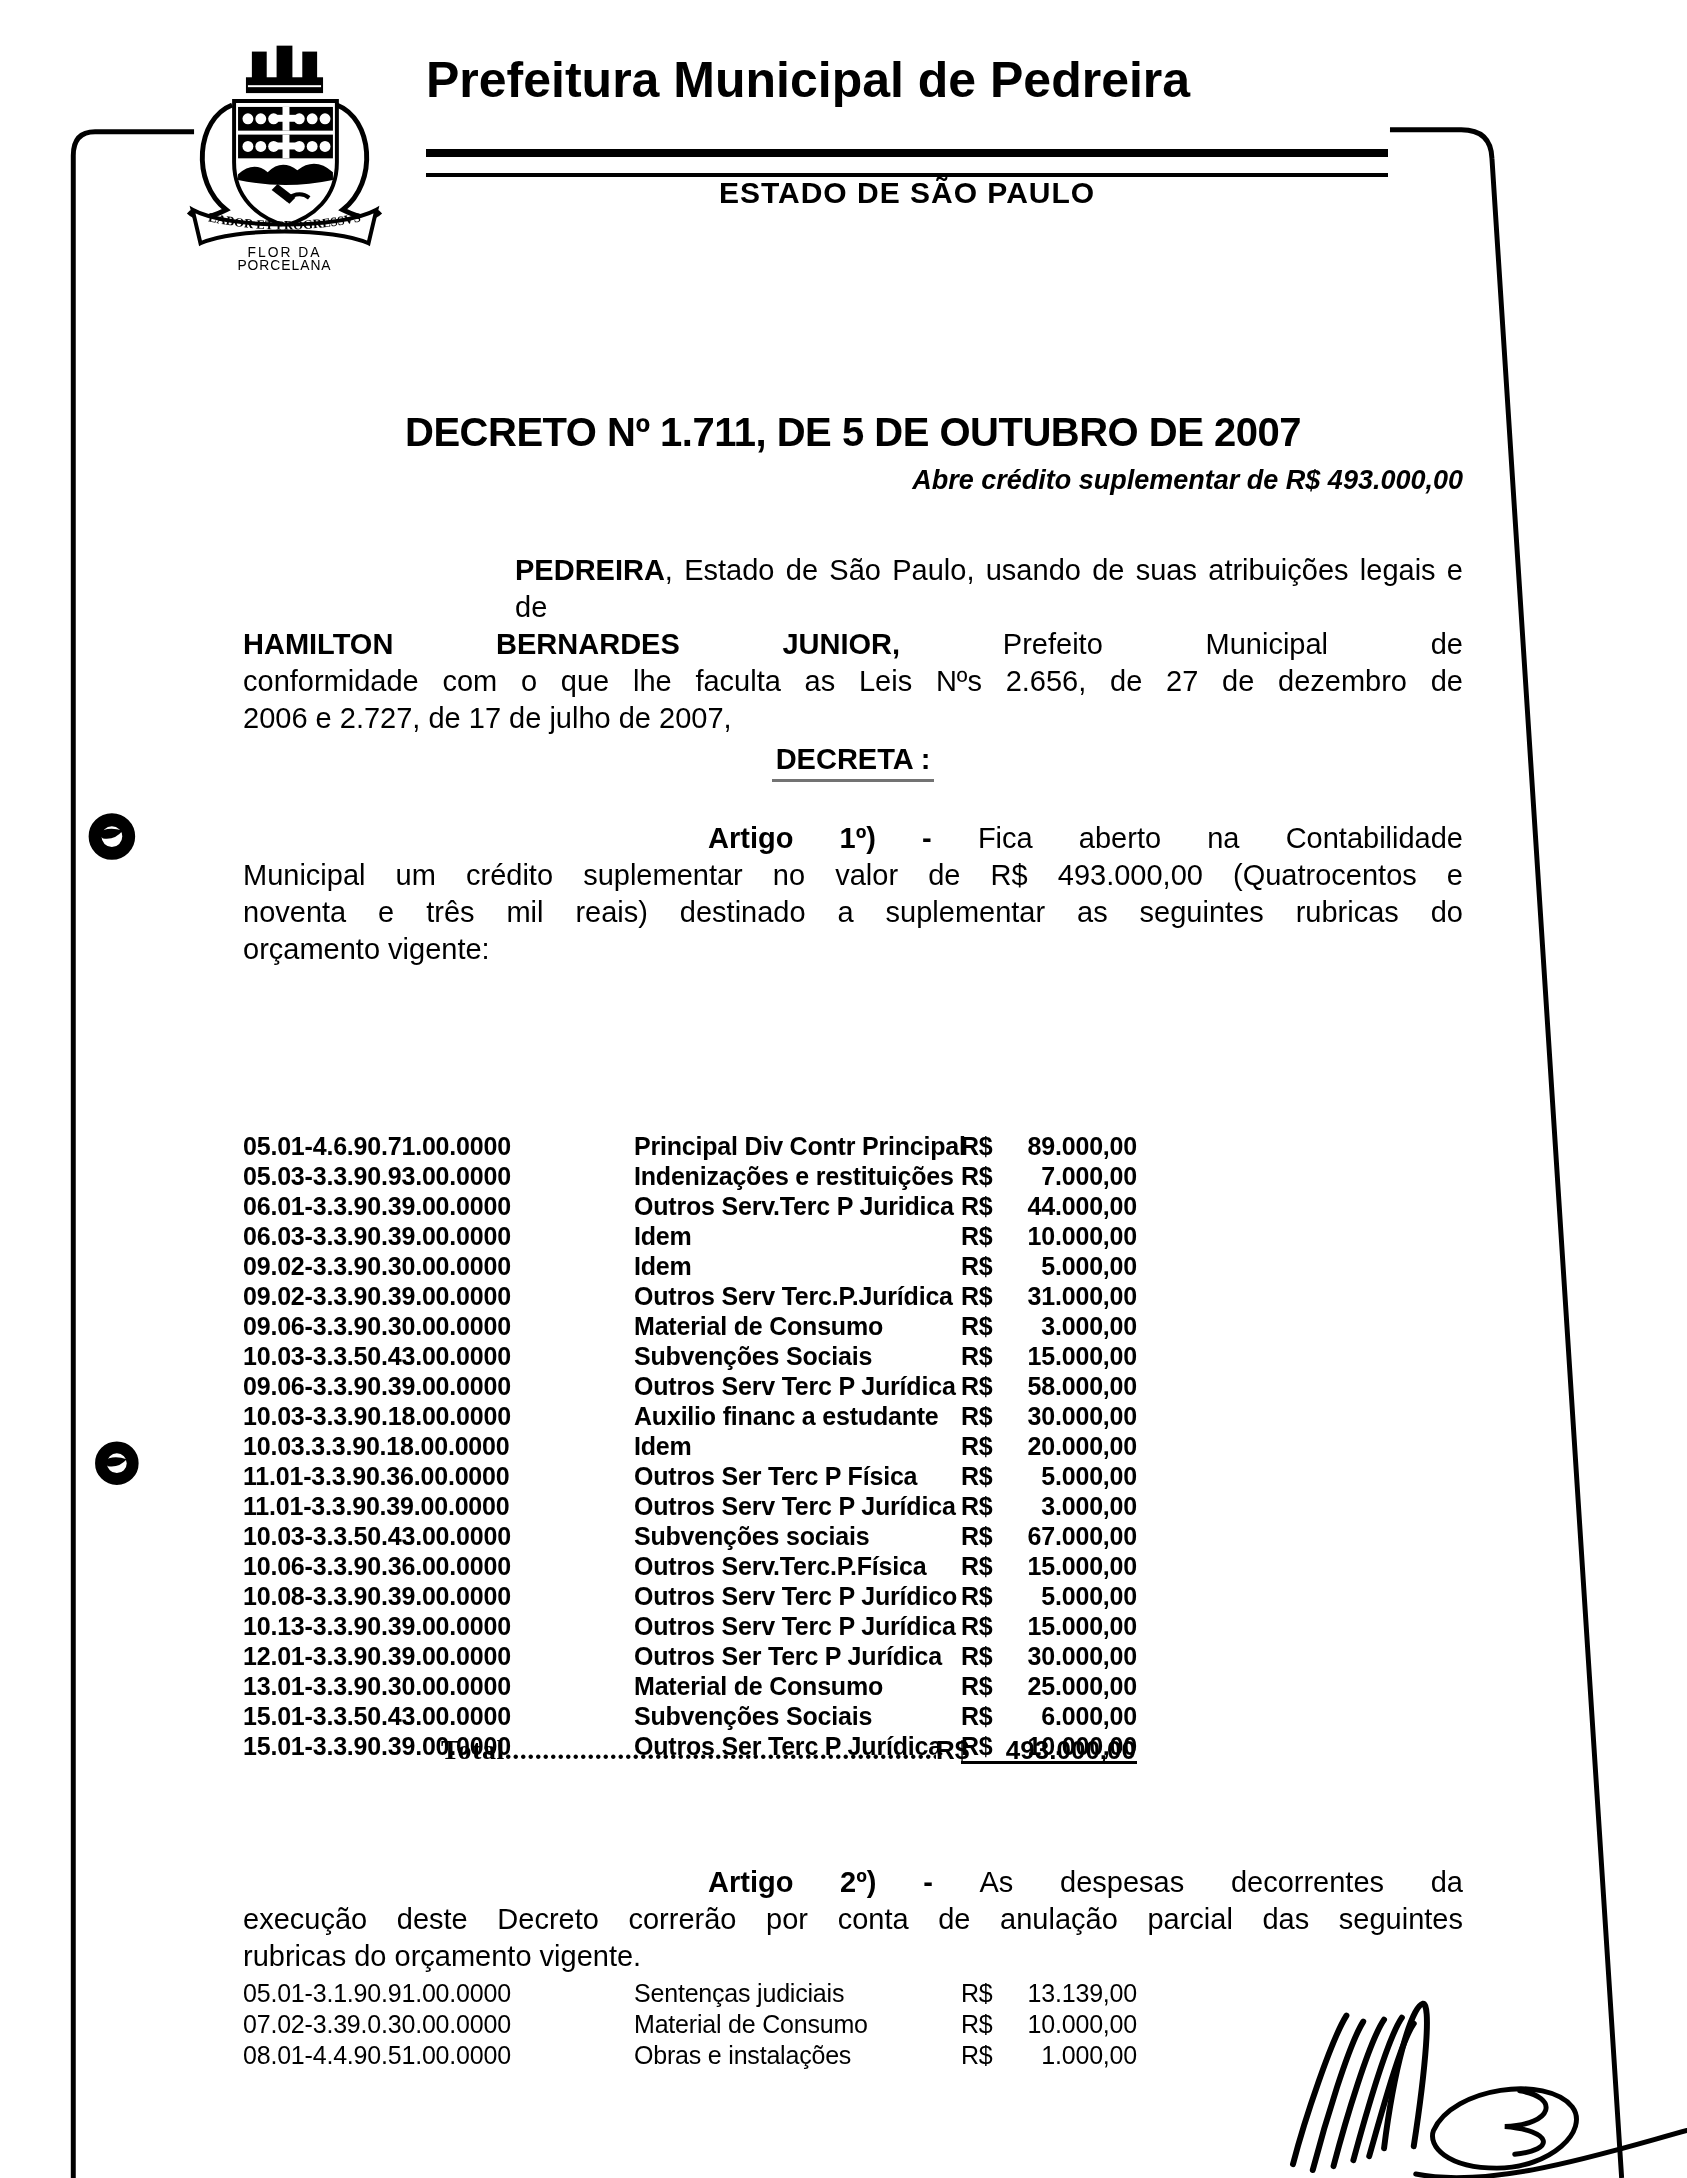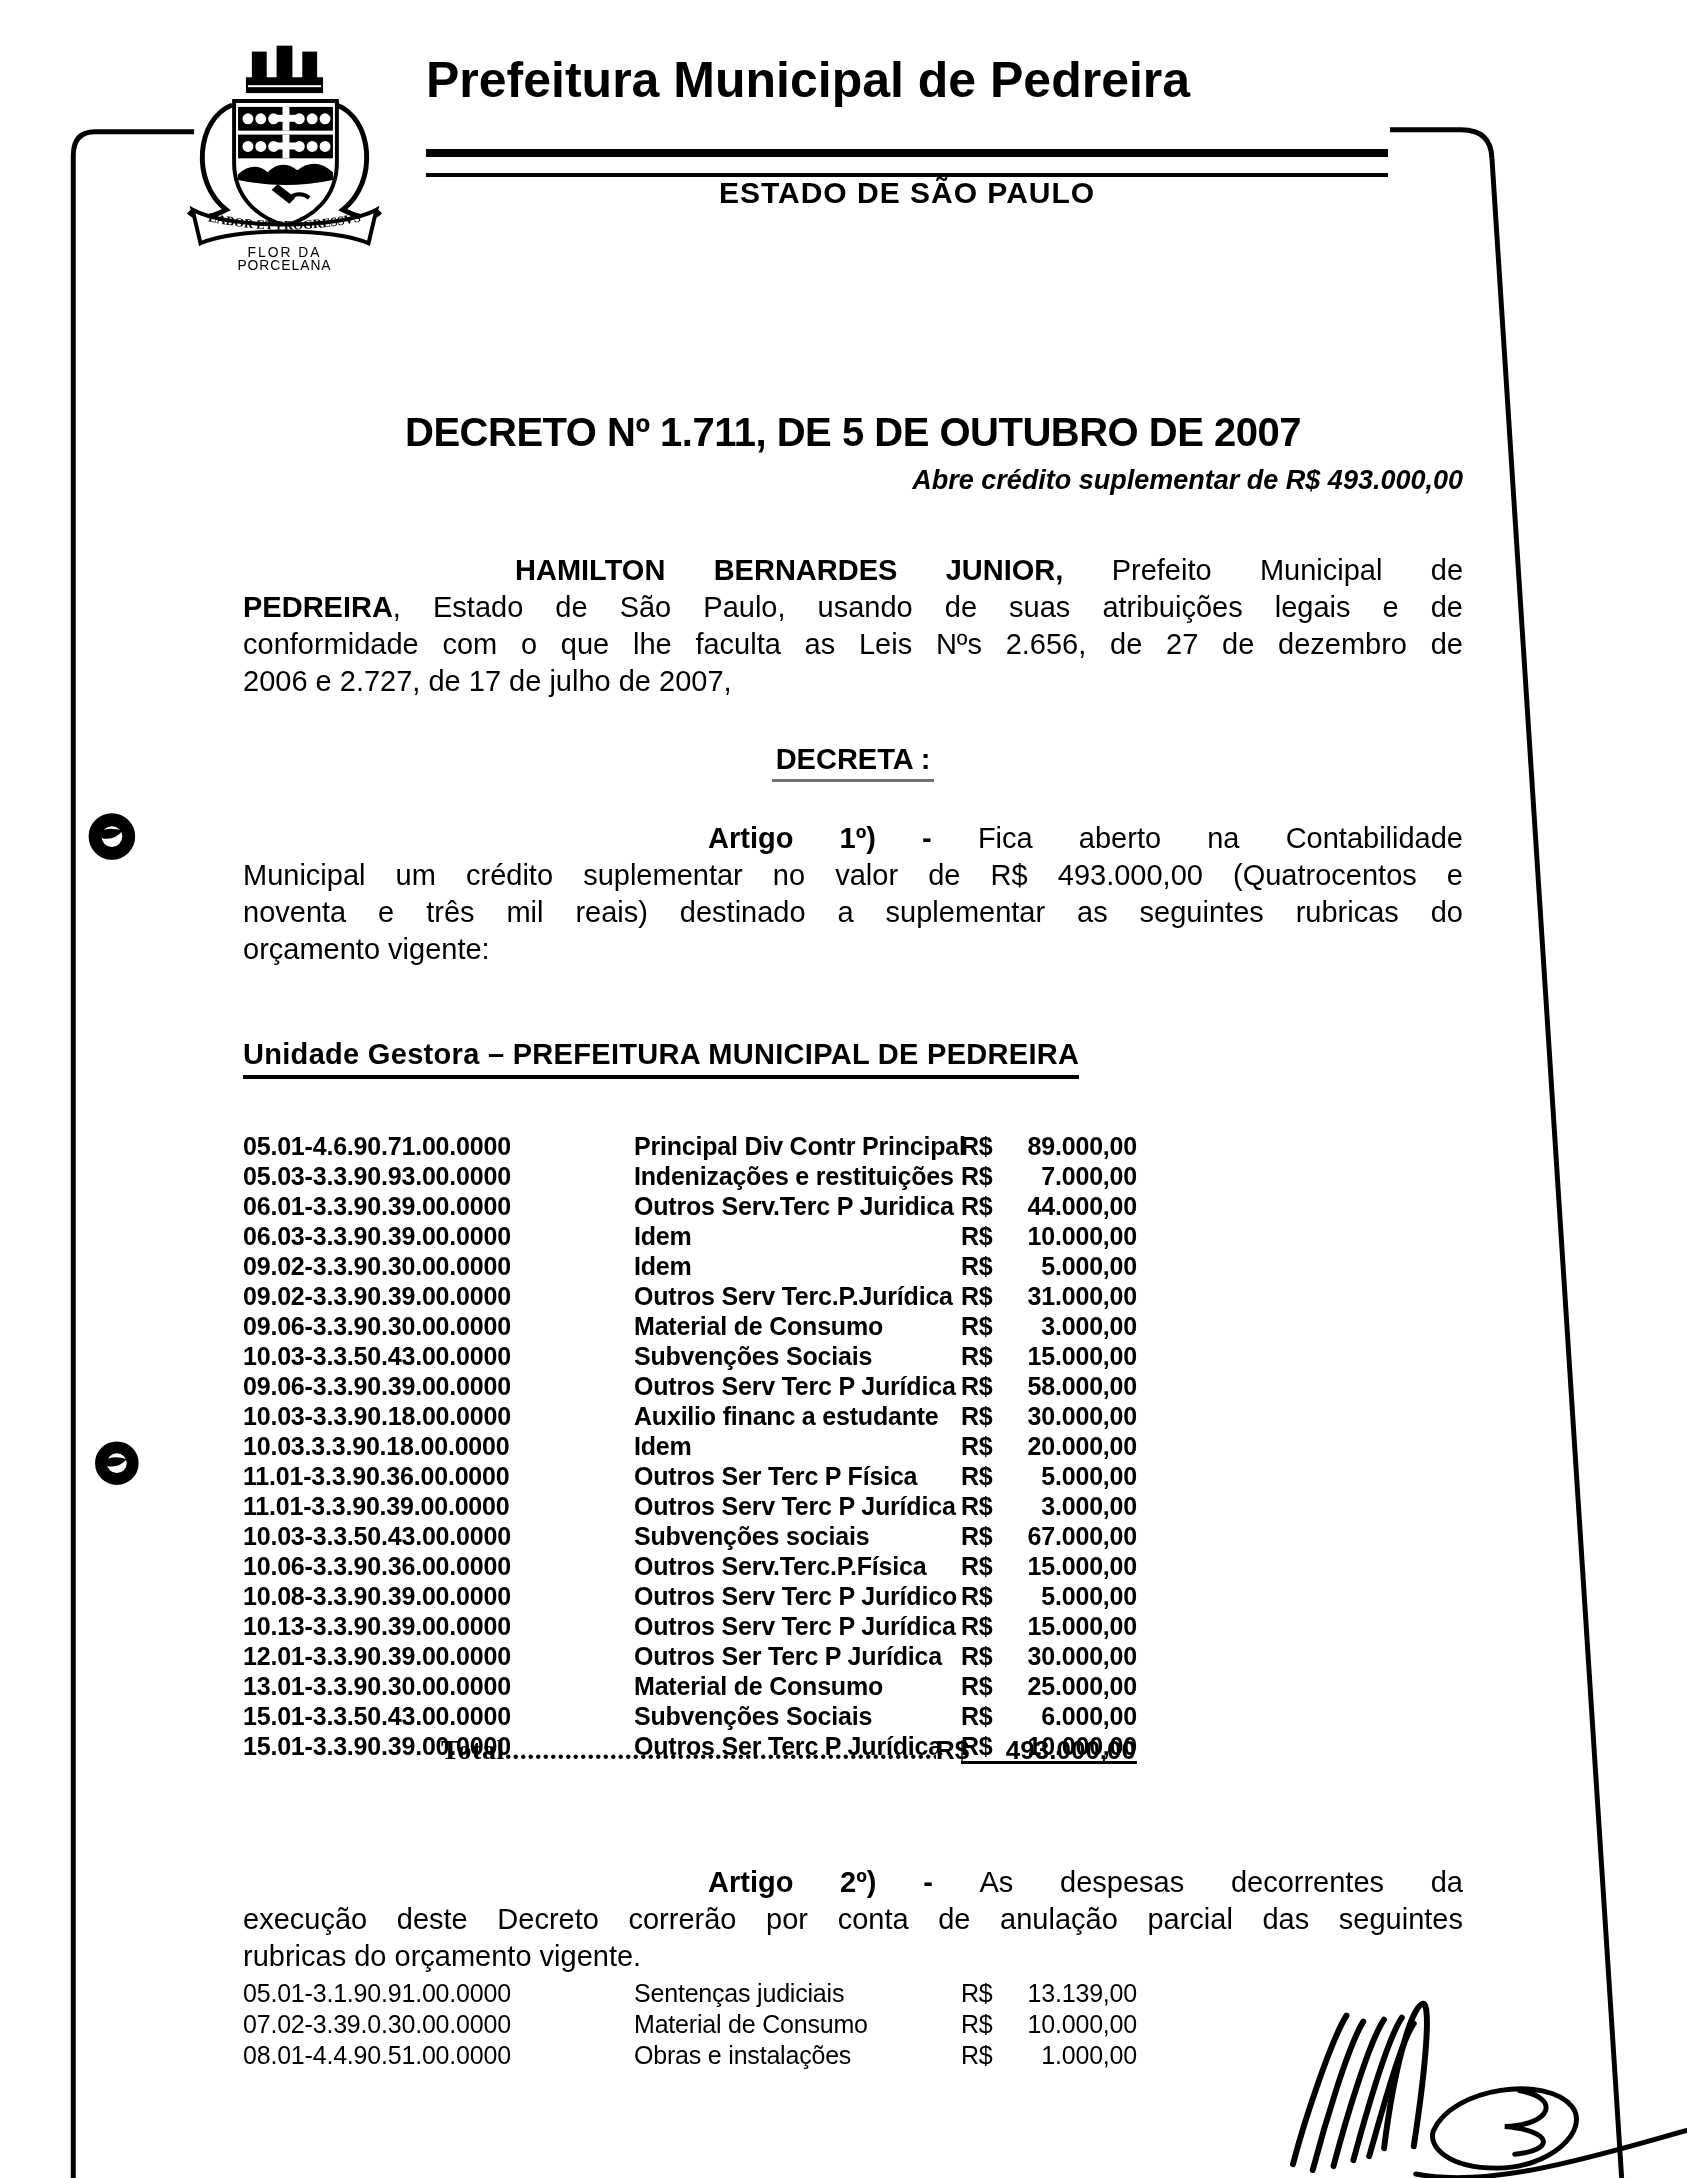--- a/index.html
+++ b/index.html
@@ -168,40 +168,37 @@
   </svg>
 
   <div class="abs hdr-title">Prefeitura Municipal de Pedreira</div>
   <div class="abs hdr-rule"></div>
   <div class="abs hdr-sub">ESTADO DE SÃO PAULO</div>
 
   <div class="abs decree-title">DECRETO Nº 1.711, DE 5 DE OUTUBRO DE 2007</div>
   <div class="abs decree-summary">Abre crédito  suplementar de R$ 493.000,00</div>
 
   <div class="abs para para-preamble">
+      <div class="pline"><span class="b">PEDREIRA</span><span>, Estado de São Paulo, usando de suas atribuições legais e de</span></div>
       <div class="pline"><span class="b">HAMILTON BERNARDES JUNIOR,</span><span> Prefeito Municipal de</span></div>
-      <div class="pline"><span class="b">PEDREIRA</span><span>, Estado de São Paulo, usando de suas atribuições legais e de</span></div>
       <div class="pline"><span>conformidade com o que lhe faculta as Leis Nºs 2.656, de 27 de dezembro de</span></div>
       <div class="pline last"><span>2006 e 2.727, de 17 de julho de 2007,</span></div>
     </div>
 
   <div class="abs decreta">
     <span>DECRETA :</span>
   </div>
 
   <div class="abs para para-art1">
       <div class="pline"><span class="b">Artigo 1º) - </span><span>Fica aberto na Contabilidade</span></div>
       <div class="pline"><span>Municipal um crédito suplementar no valor de R$ 493.000,00 (Quatrocentos e</span></div>
       <div class="pline"><span>noventa e três mil reais) destinado a suplementar as seguintes rubricas do</span></div>
       <div class="pline last"><span>orçamento vigente:</span></div>
     </div>
 
-  <div class="abs ug-heading">
-    <span>Unidade Gestora – PREFEITURA MUNICIPAL DE PEDREIRA</span>
-  </div>
 
   <div class="abs btable btable-credit">
       <div class="trow">
         <span class="c-code">05.01-4.6.90.71.00.0000</span>
         <span class="c-desc">Principal Div Contr Principal</span>
         <span class="c-cur">R$</span>
         <span class="c-val">89.000,00</span>
       </div>
       <div class="trow">
         <span class="c-code">05.03-3.3.90.93.00.0000</span>

